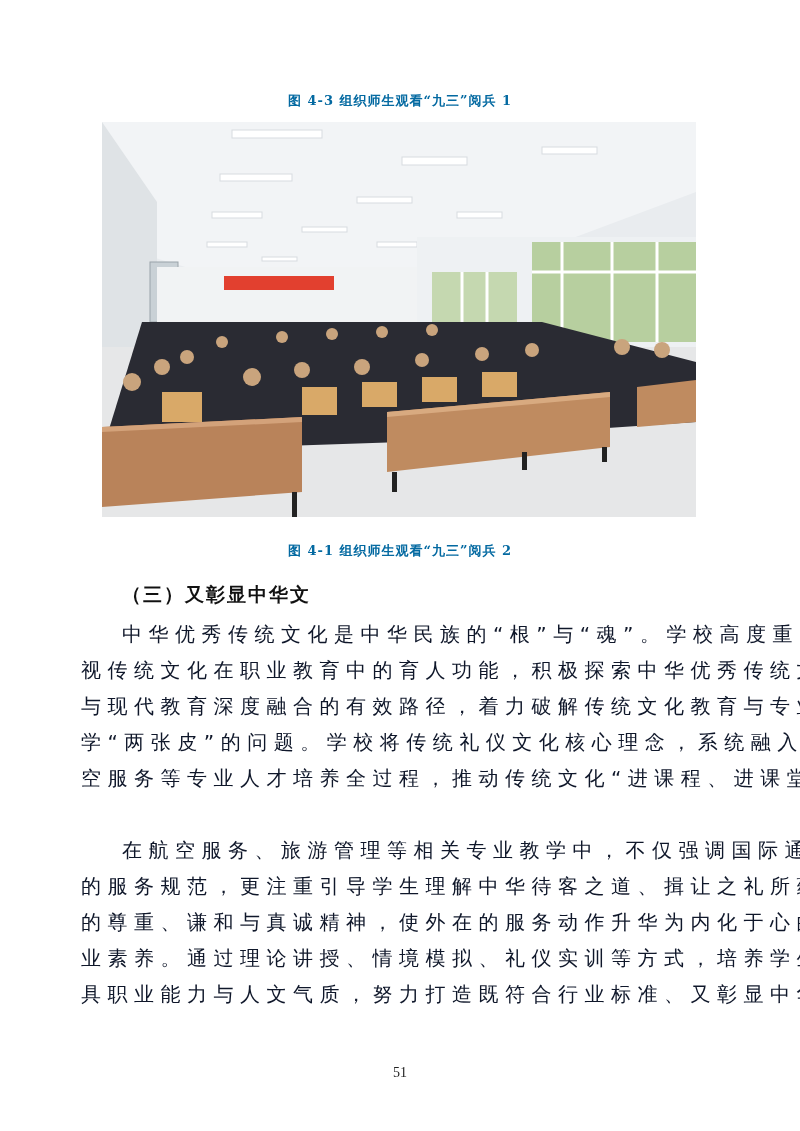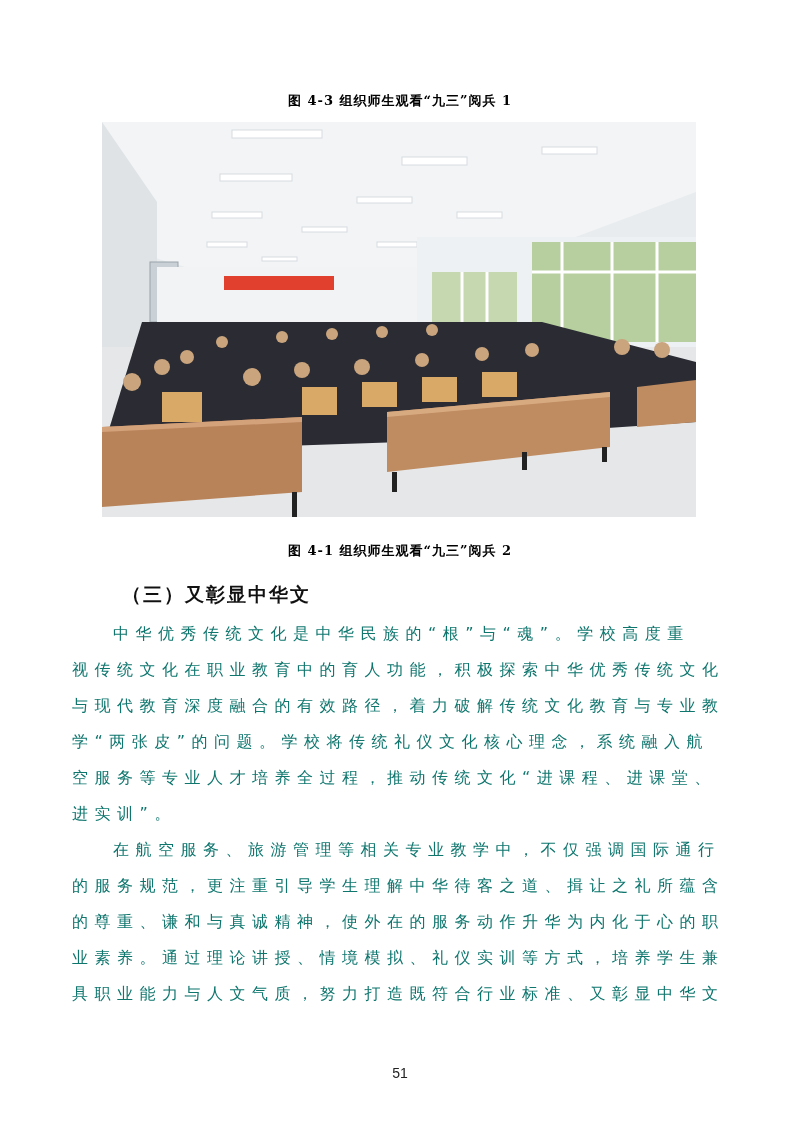--- a/index.html
+++ b/index.html
@@ -1,30 +1,30 @@
 <!DOCTYPE html>
 <html><head>
 <meta charset="utf-8">
 <style>
   html, body { margin: 0; padding: 0; background: #ffffff; }
   body { width: 800px; height: 1131px; position: relative; overflow: hidden;
          font-family: "DejaVu Serif", "Liberation Serif", serif; color: #111; }
   .caption { position: absolute; left: 0; width: 800px; text-align: center;
              font-family: "DejaVu Serif", serif; font-weight: bold; font-size: 13px;
-             letter-spacing: 1px; color: #000000; }
+             letter-spacing: 1px; color: #0369a1; }
   .photo { position: absolute; left: 102px; top: 122px; width: 594px; height: 395px; overflow: hidden;
            background: #eef0f2; }
   .photo svg { display: block; }
   .section-heading { position: absolute; left: 122px; top: 582px; font-size: 19px; font-weight: bold;
                      letter-spacing: 2px; font-family: "DejaVu Sans", sans-serif; }
-  .para { position: absolute; left: 72px; width: 646px; font-family: "DejaVu Sans", sans-serif;
-          font-size: 16px; line-height: 36px; letter-spacing: 6.5px; color: #0f766e; }
+  .para { position: absolute; left: 81px; width: 646px; font-family: "DejaVu Sans", sans-serif;
+          font-size: 20px; line-height: 36px; letter-spacing: 6.5px; color: #0f172a; }
   .para .line { display: block; white-space: nowrap; height: 36px; }
   .page-number { position: absolute; top: 1065px; left: 0; width: 800px; text-align: center;
-                 font-family: Liberation Sans, sans-serif; font-size: 14px; color: #222; }
+                 font-family: Liberation Serif, serif; font-size: 14px; color: #222; }
 </style>
 </head>
 <body>
 
 <div class="caption" style="top:92px;">图 4-3 组织师生观看“九三”阅兵 1</div>
 
 <div class="photo">
   <svg width="594" height="395" viewBox="0 0 594 395" xmlns="http://www.w3.org/2000/svg">
 
     <rect x="0" y="0" width="594" height="150" fill="#e9ecef"></rect>
@@ -109,21 +109,20 @@
 <div class="caption" style="top:542px;">图 4-1 组织师生观看“九三”阅兵 2</div>
 
 <div class="section-heading">（三）又彰显中华文</div>
 
 <div class="para" style="top:616px;">
   <span class="line" style="padding-left:41px;">中华优秀传统文化是中华民族的“根”与“魂”。学校高度重</span>
   <span class="line">视传统文化在职业教育中的育人功能，积极探索中华优秀传统文化</span>
   <span class="line">与现代教育深度融合的有效路径，着力破解传统文化教育与专业教</span>
   <span class="line">学“两张皮”的问题。学校将传统礼仪文化核心理念，系统融入航</span>
   <span class="line">空服务等专业人才培养全过程，推动传统文化“进课程、进课堂、</span>
-  <span class="line">进实训”。</span>
 </div>
 
 <div class="para" style="top:832px;">
   <span class="line" style="padding-left:41px;">在航空服务、旅游管理等相关专业教学中，不仅强调国际通行</span>
   <span class="line">的服务规范，更注重引导学生理解中华待客之道、揖让之礼所蕴含</span>
   <span class="line">的尊重、谦和与真诚精神，使外在的服务动作升华为内化于心的职</span>
   <span class="line">业素养。通过理论讲授、情境模拟、礼仪实训等方式，培养学生兼</span>
   <span class="line">具职业能力与人文气质，努力打造既符合行业标准、又彰显中华文</span>
 </div>
 

